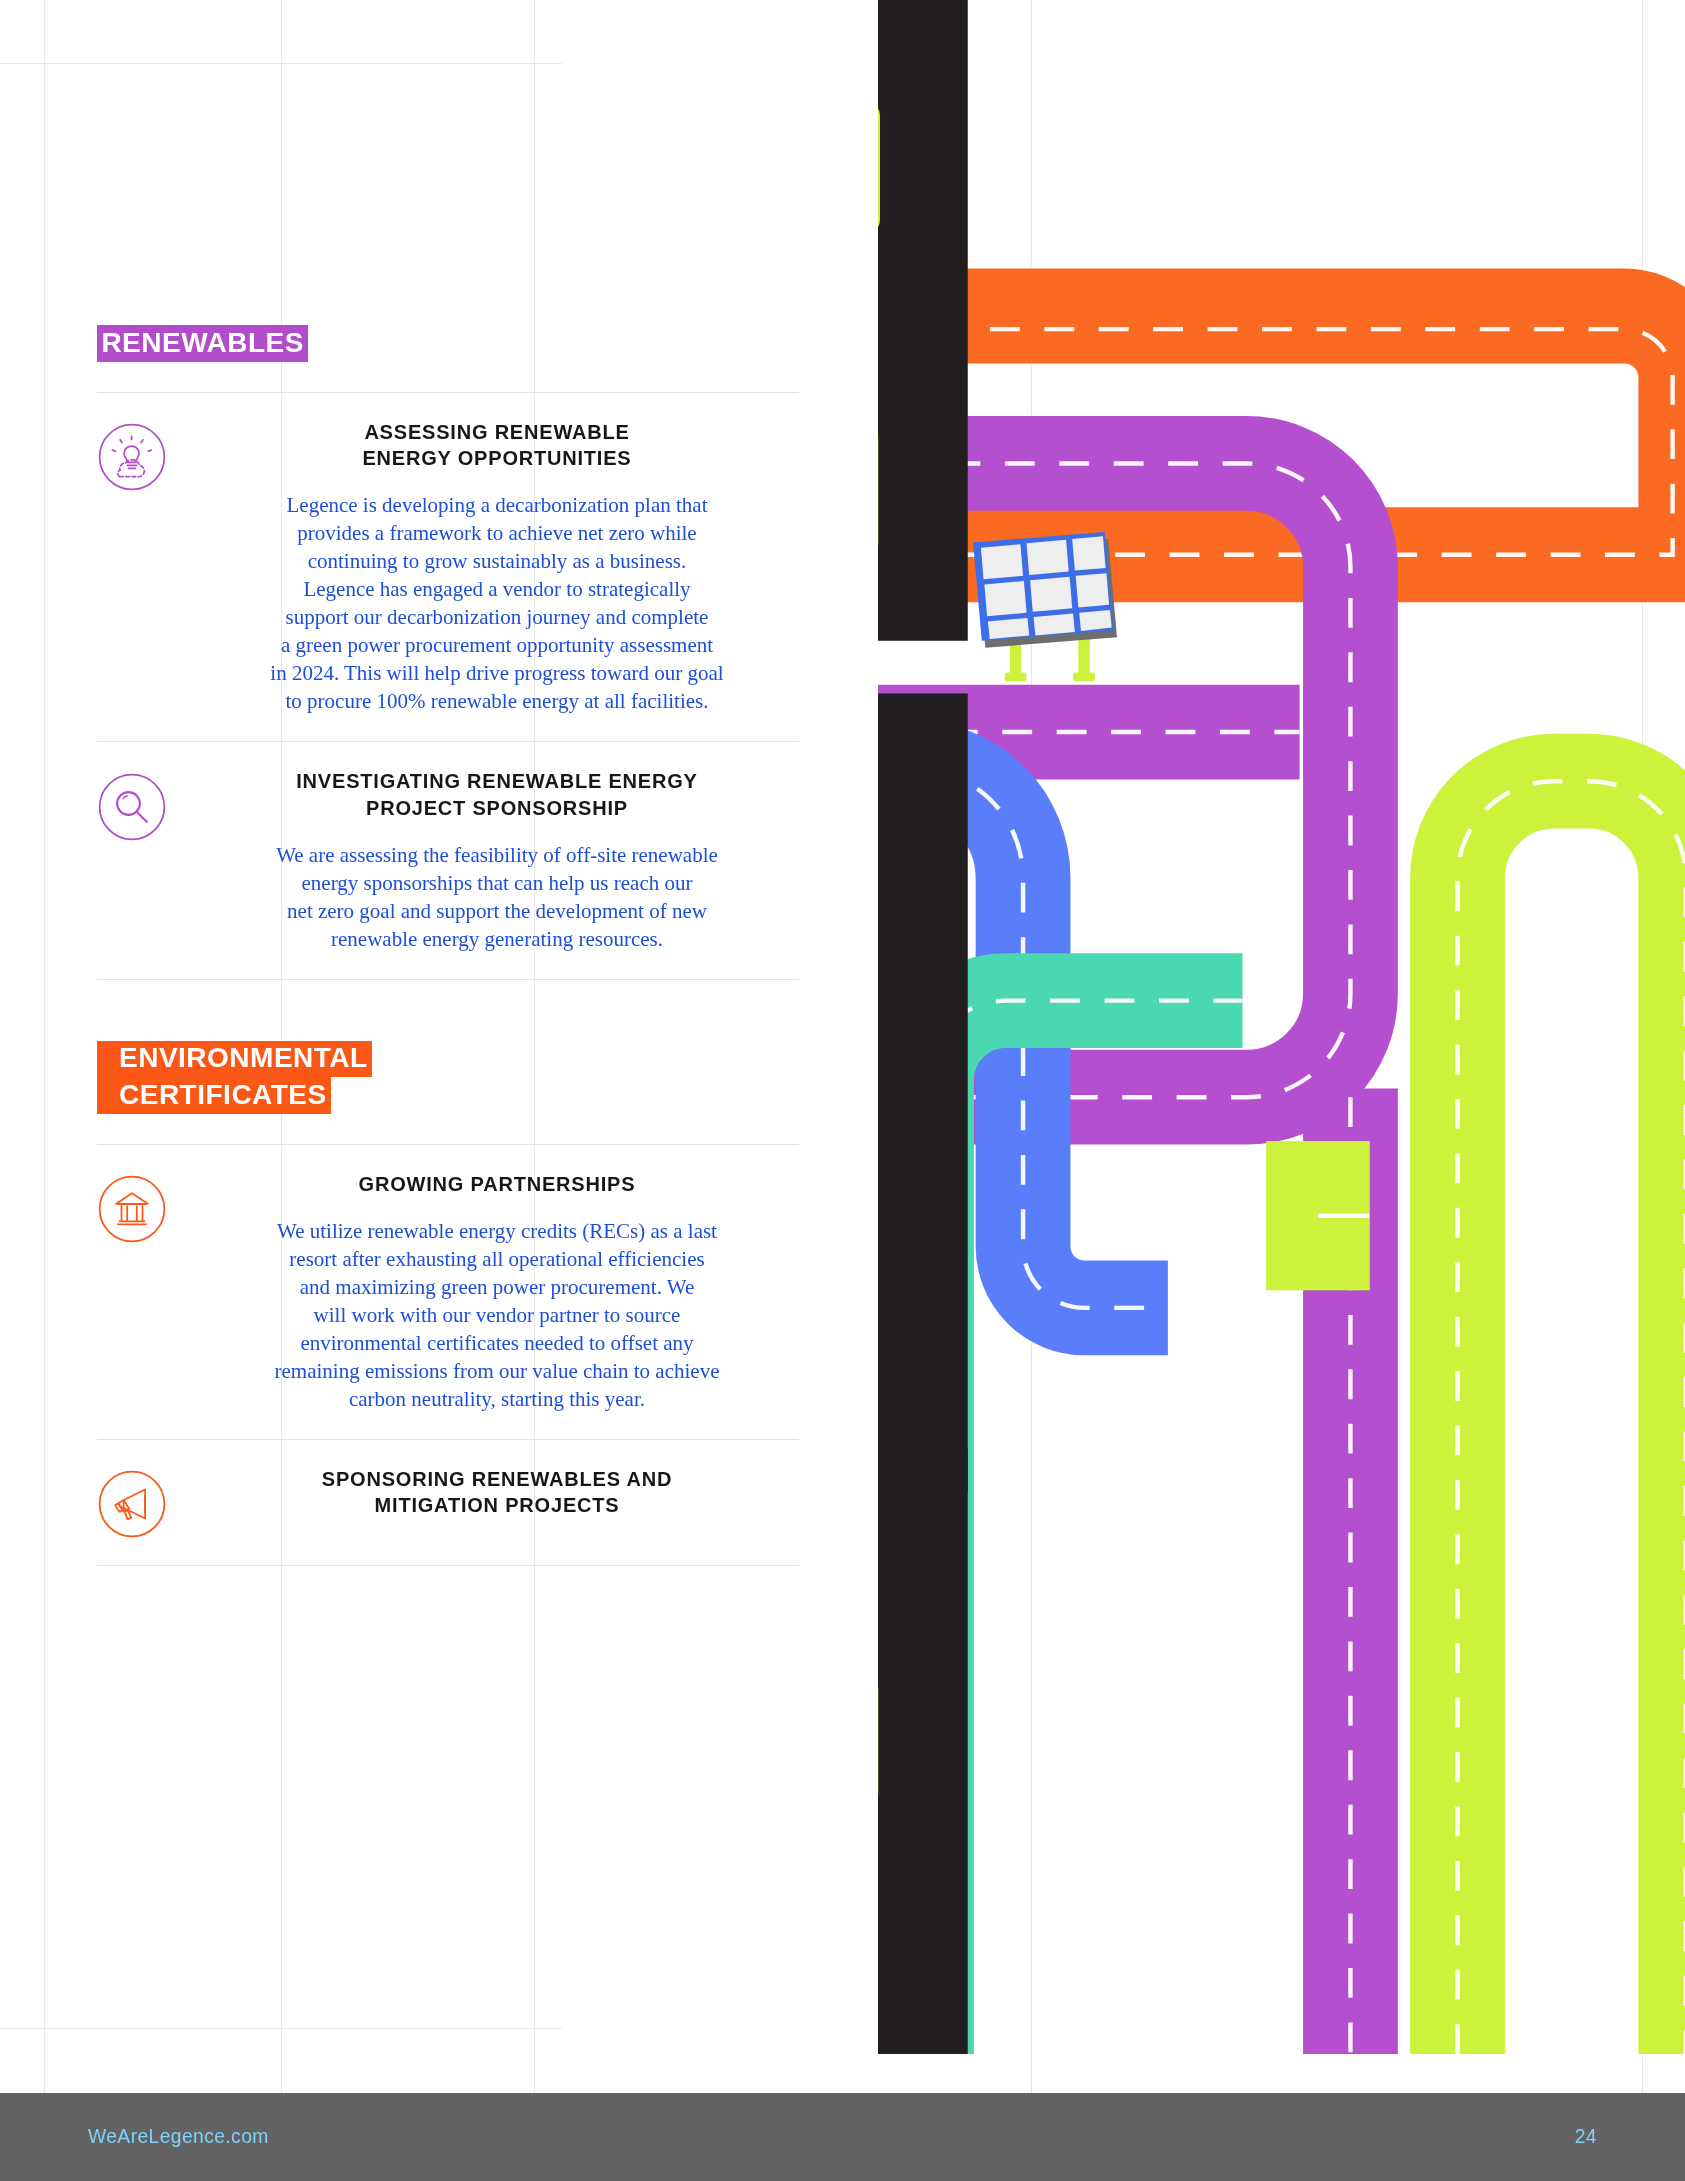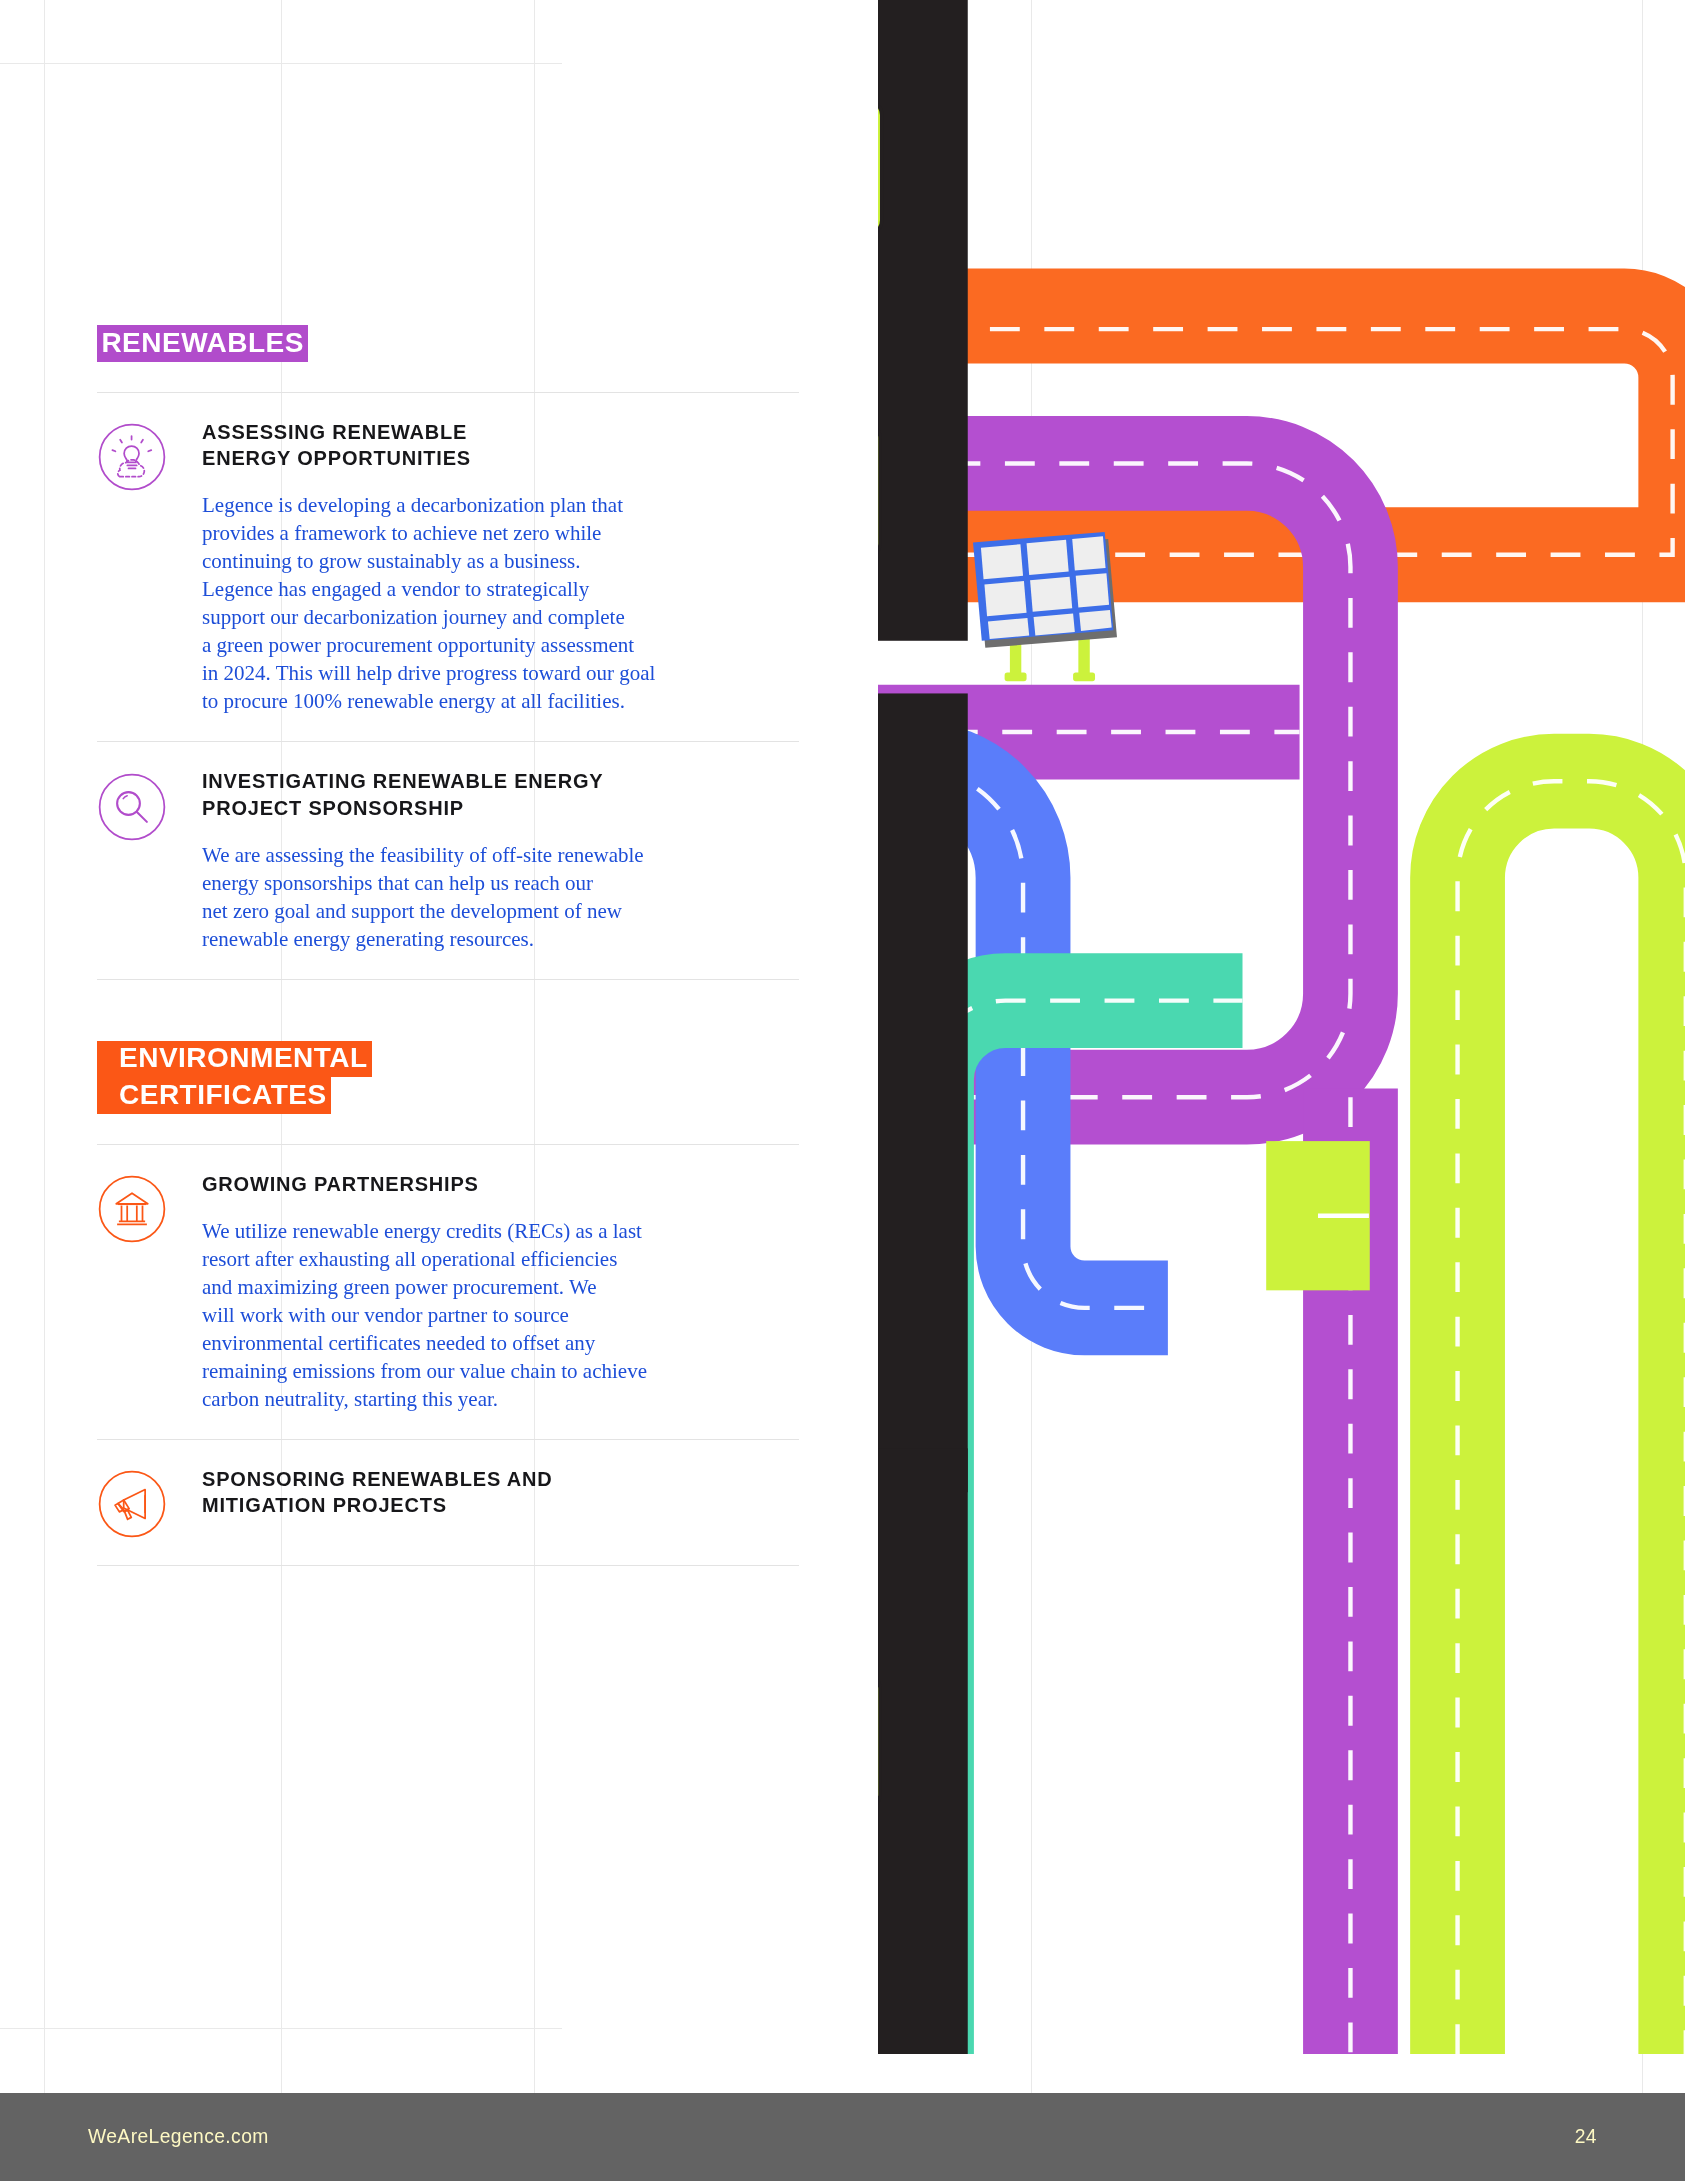--- a/index.html
+++ b/index.html
@@ -20,21 +20,21 @@
   .sec-head .tag {
     display:inline-block; color:#fff; font-weight:700;
     font-size:28px; letter-spacing:0.5px; line-height:1.12;
     padding:1.8px 4.4px 3.5px 4.4px;
   }
   .sec-head.purple .tag { background:#b14ccb; }
   .sec-head.orange .tag { background:#fb5716;padding-left:22px; }
 
   .rule { height:0.9px; background:#e3e3e3; width:100%; }
 
-  .block { display:flex; padding:26px 0 26px 0; gap:0; }
+  .block { display:flex; padding:26px 0 26px 0; gap:0;text-align:center; }
   .block .icon-wrap { width:105px; flex:0 0 105px; padding-top:3.5px; }
   .block .body { flex:1 1 auto; padding-right:7px; }
 
   .ico { width:70px; height:70px; display:block; }
 
   .blk-title {
     font-size:20px; font-weight:700; letter-spacing:0.8px;
     line-height:1.33; color:#17171a; text-transform:uppercase;
     white-space:pre-line;
   }
@@ -48,21 +48,21 @@
   #art { position:absolute; left:878px; top:0; width:808px; height:2054px; overflow:hidden; }
   #art svg { display:block; }
 
   
   #footer {
     position:absolute; left:0; bottom:0; width:1685px; height:88px;
     background:#636363; display:flex; align-items:center;
     justify-content:space-between; padding:0 88px;
   }
   #footer .f-left, #footer .f-right {
-    color:#fef9c3; font-size:19.3px; letter-spacing:0.4px; font-weight:400;
+    color:#7dd3fc; font-size:19.3px; letter-spacing:0.4px; font-weight:400;
   }
 </style>
 </head>
 <body>
 
 <div class="guide" style="left:44px;  height:2094px;"></div>
 <div class="guide" style="left:281px; height:2094px;"></div>
 <div class="guide" style="left:534px; height:2094px;"></div>
 <div class="guide" style="left:1031px;height:2094px;"></div>
 <div class="guide" style="left:1642px;height:2094px;"></div>

